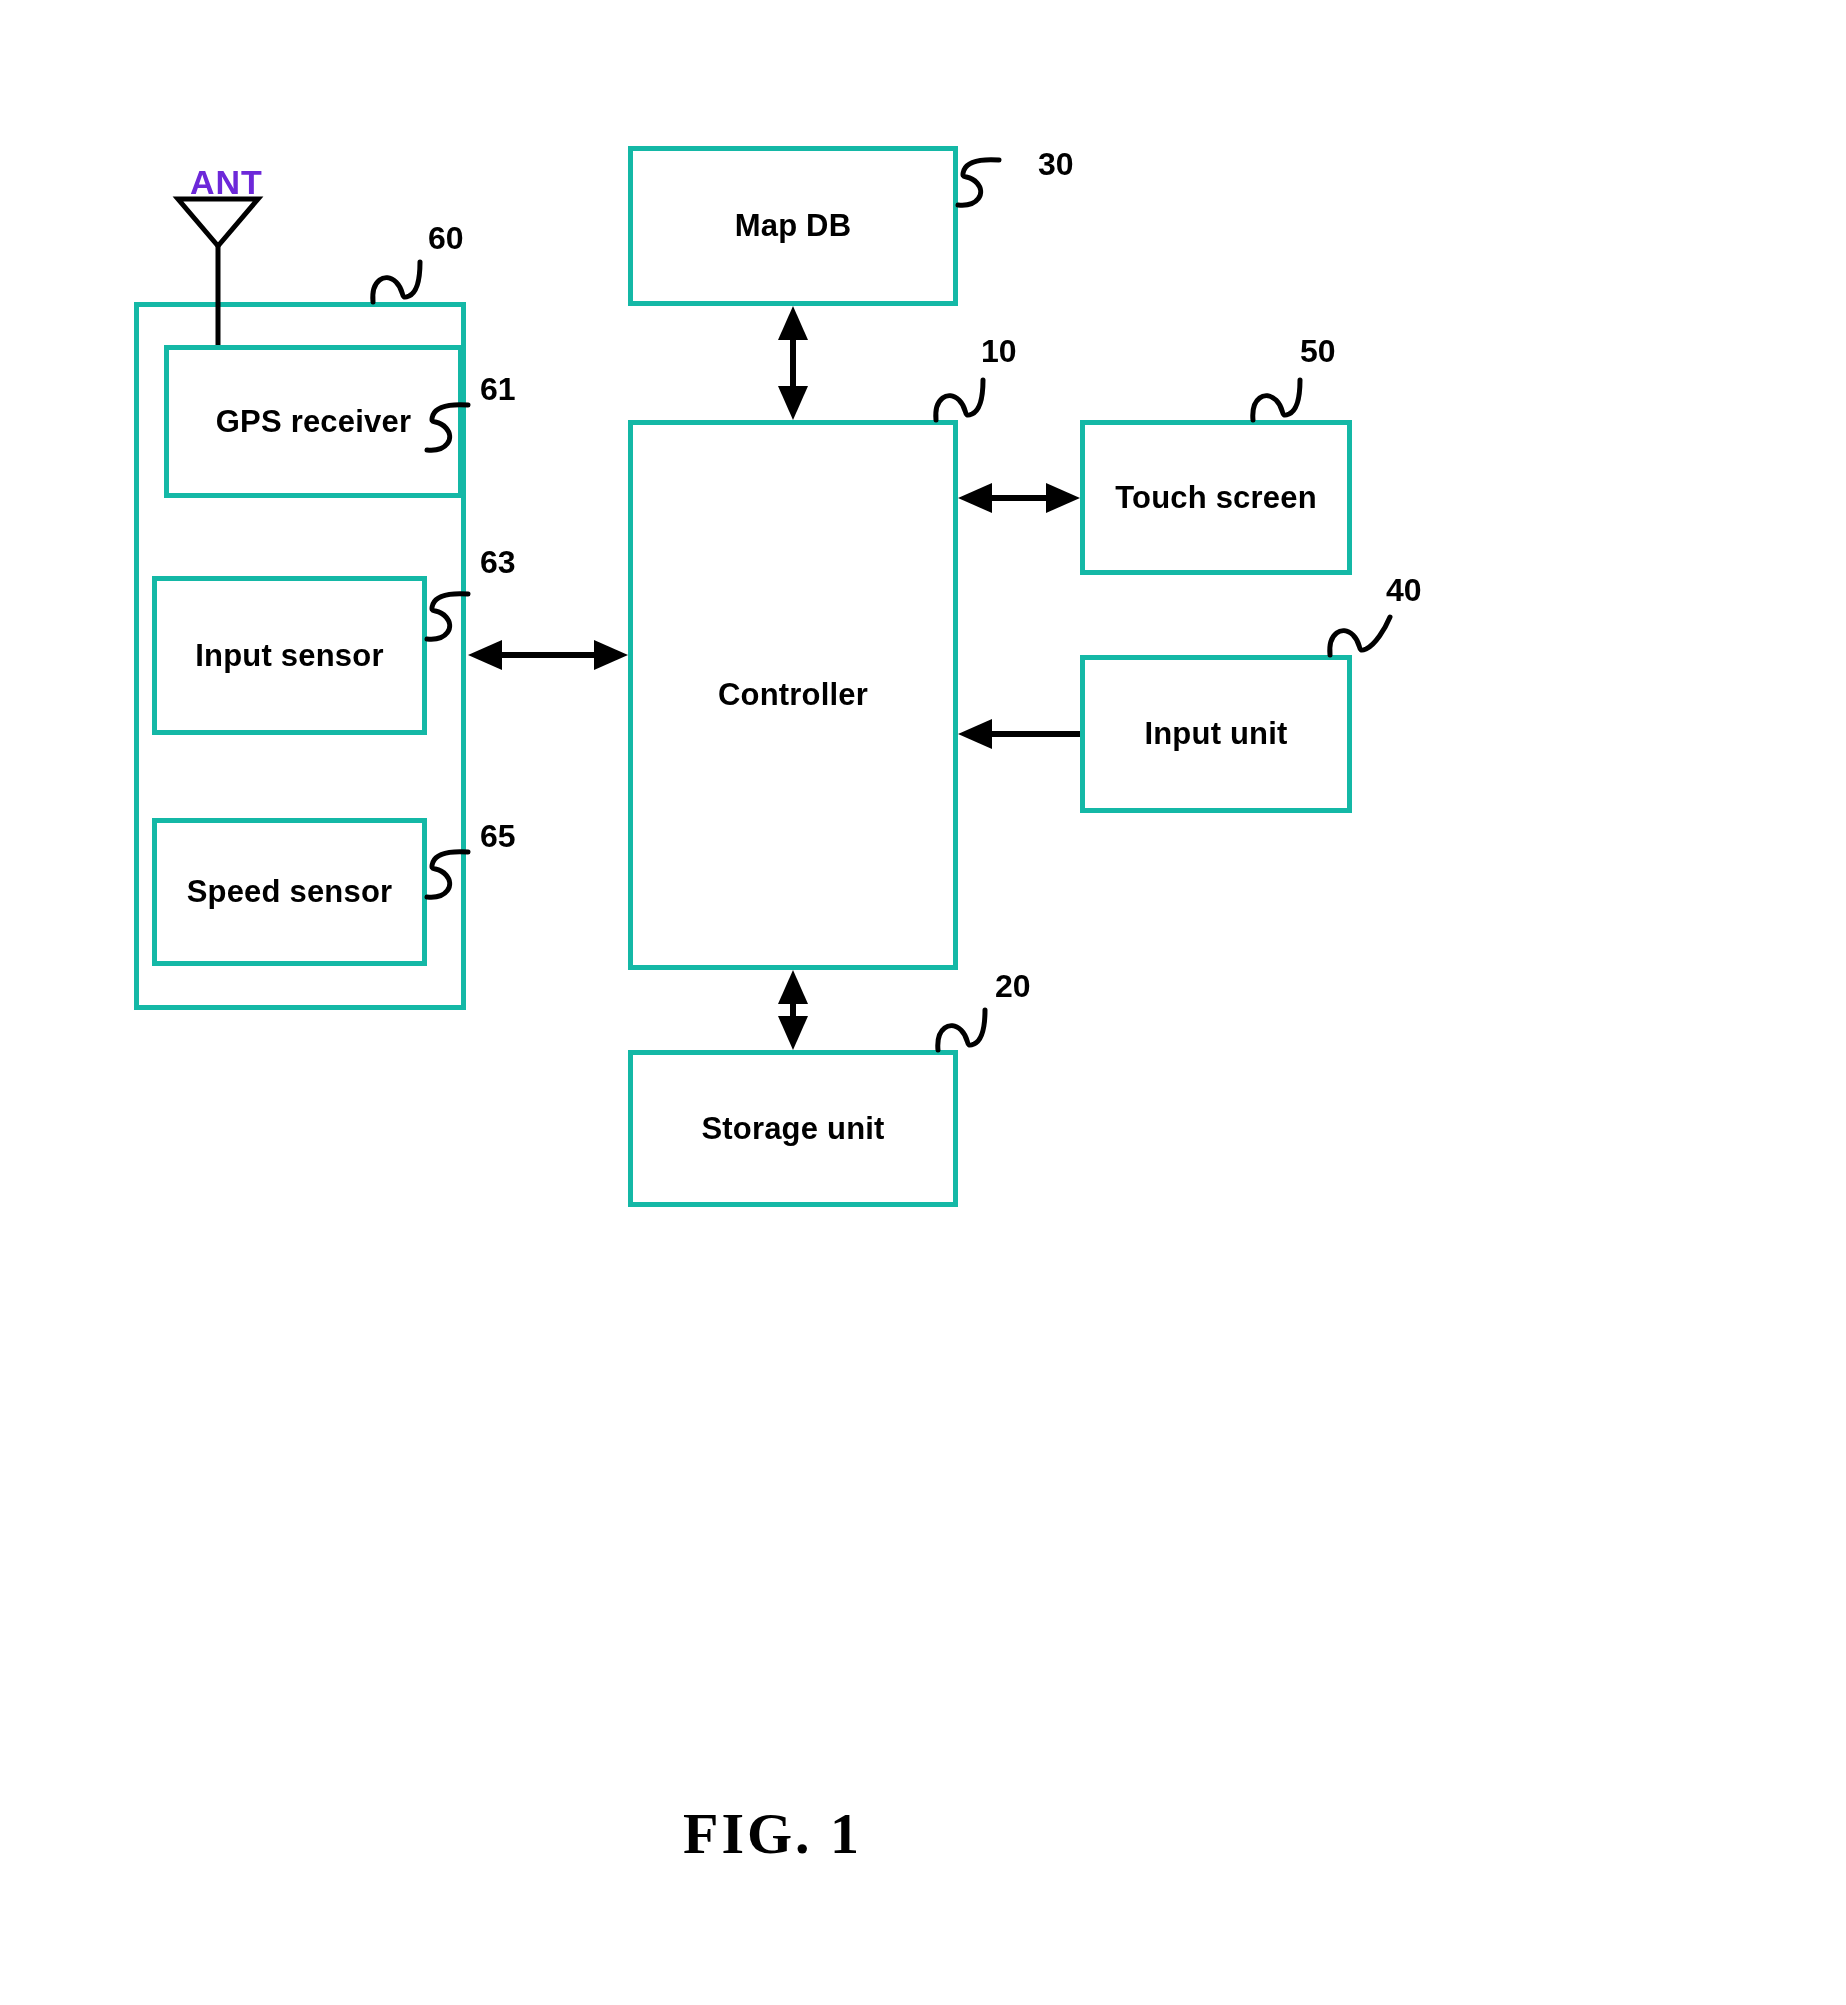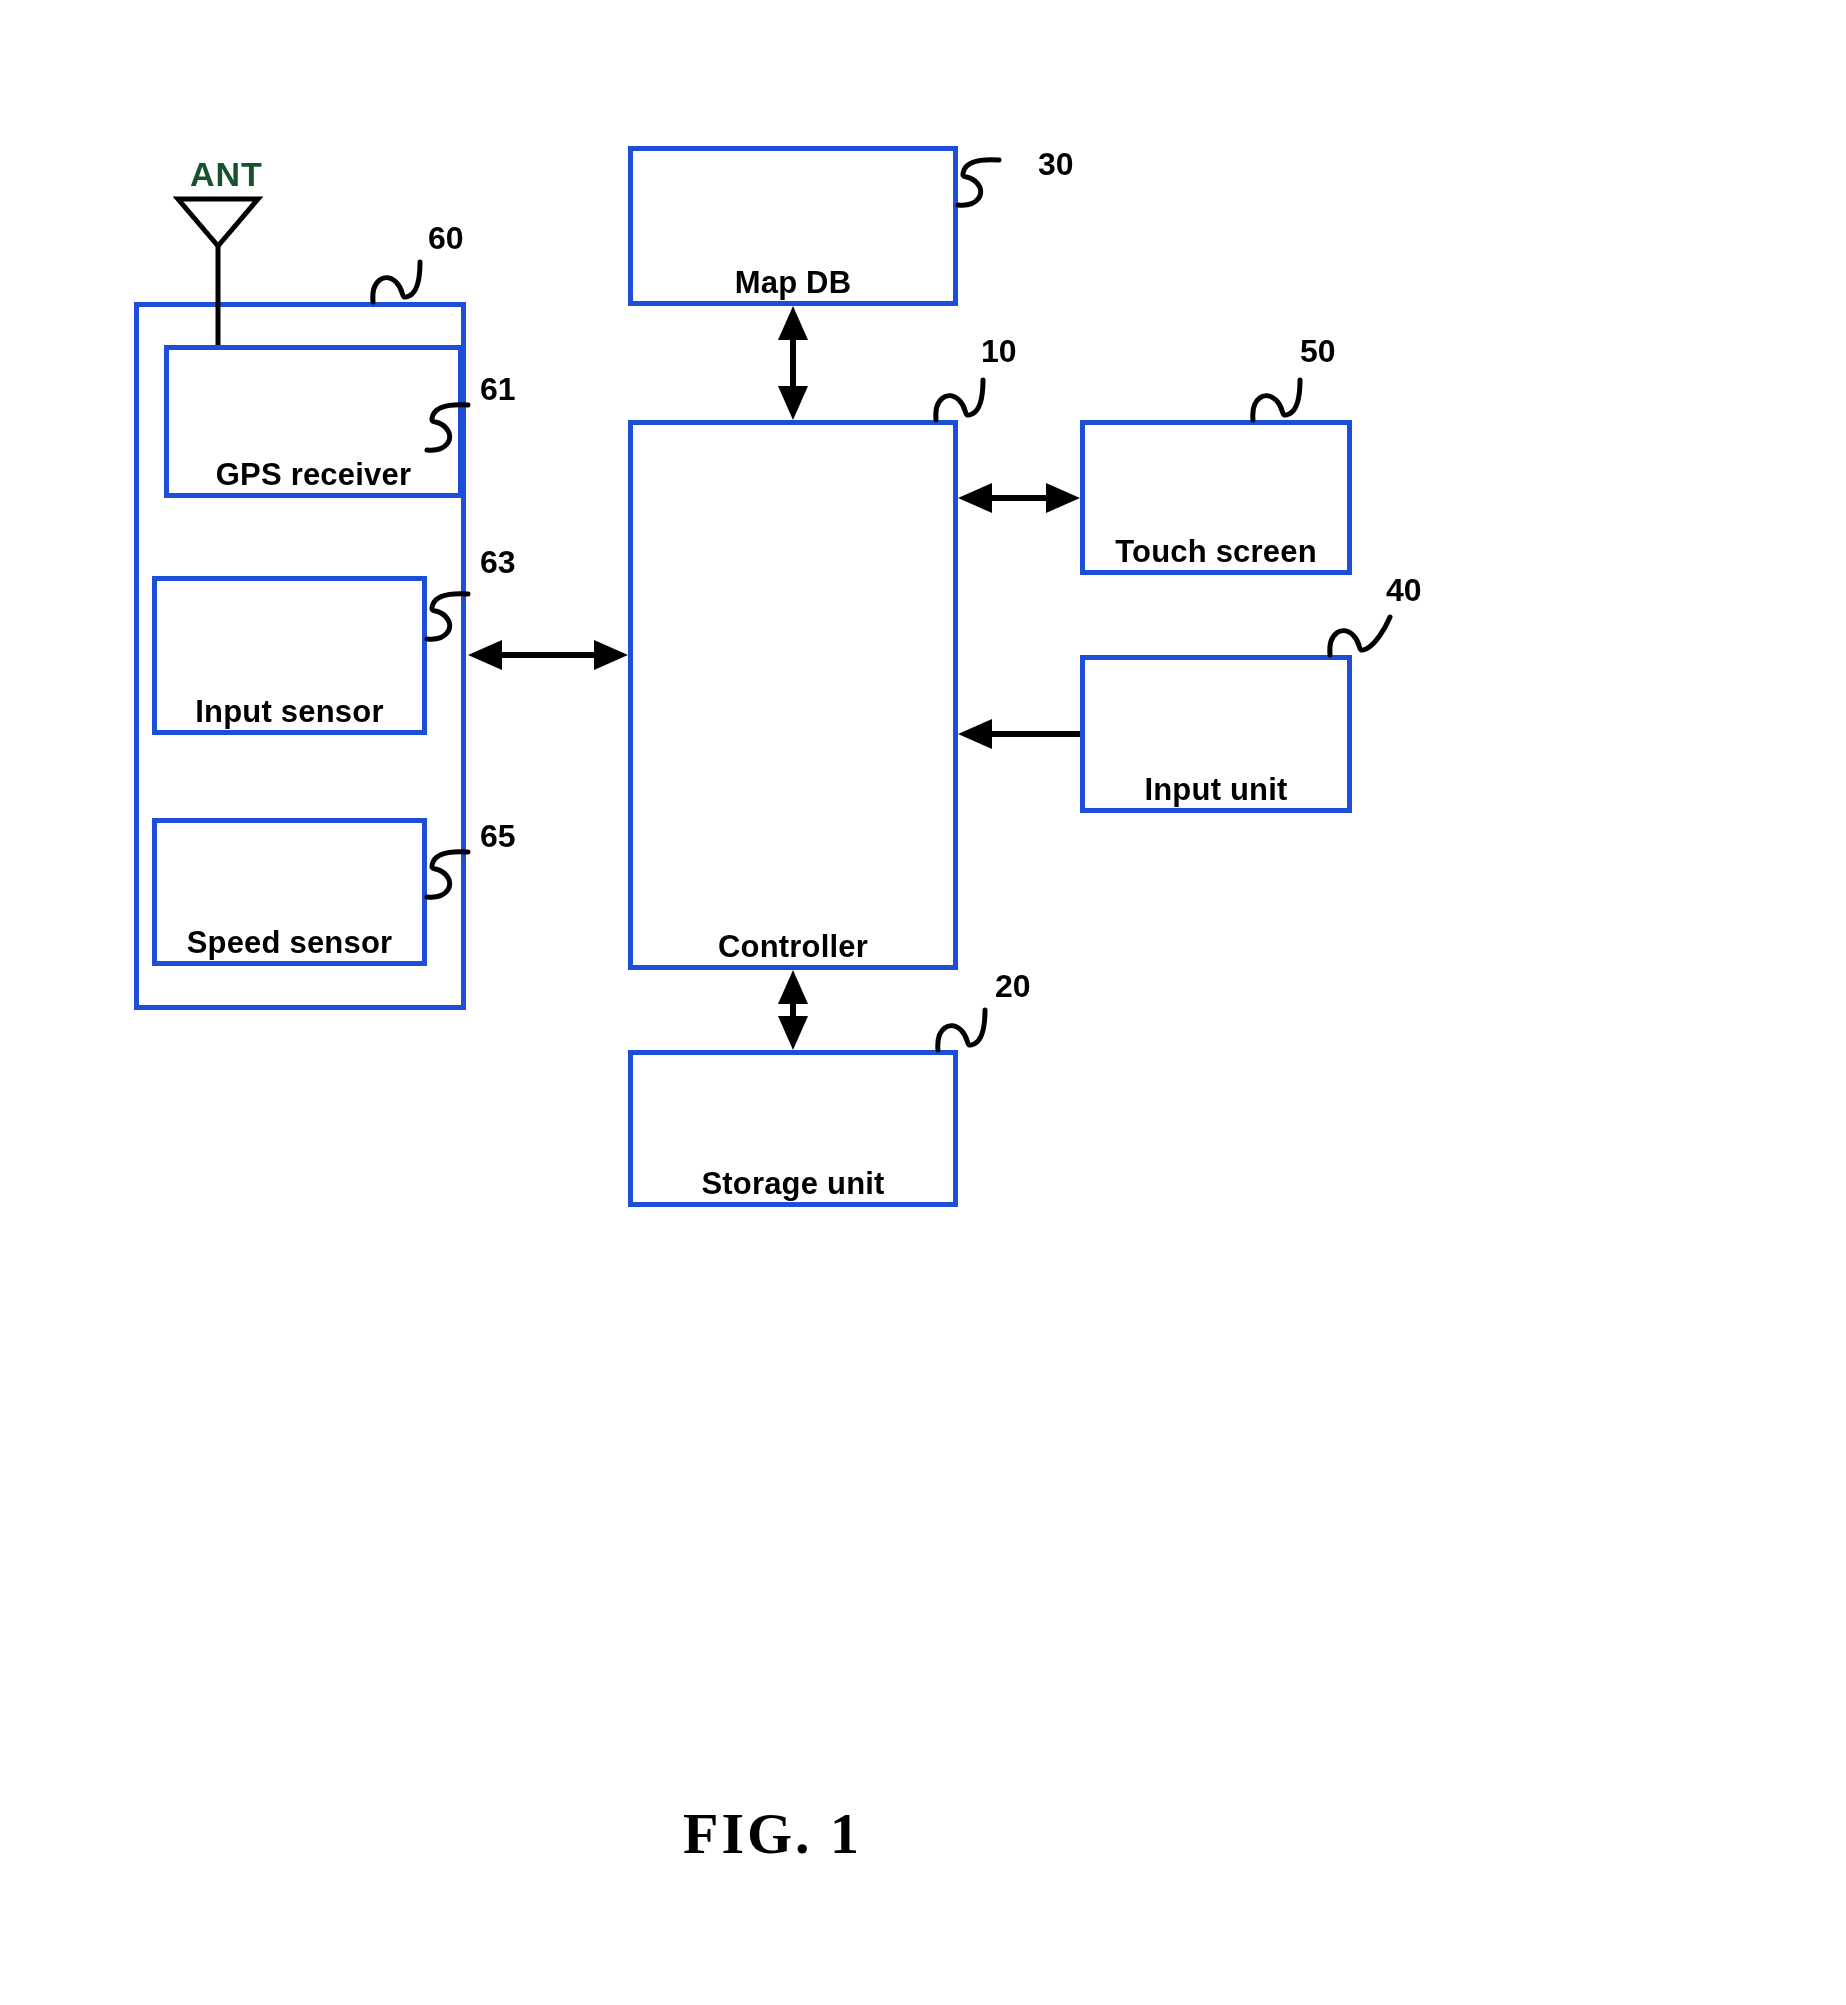--- a/index.html
+++ b/index.html
@@ -16,25 +16,25 @@
   }
   #figure-root {
     position: absolute;
     left: 0;
     top: 0;
     width: 1846px;
     height: 2005px;
   }
   .box {
     position: absolute;
-    border: 5px solid #1d4ed8;
+    border: 5px solid #14b8a6;
     background: #ffffff;
     box-sizing: border-box;
     display: flex;
-    align-items: flex-end;
+    align-items: center;
     justify-content: center;
   }
   .box-label {
     font-family: "Liberation Sans", sans-serif;
     font-size: 31px;
     font-weight: bold;
     color: #000000;
     letter-spacing: 0.2px;
     text-align: center;
     line-height: 1.15;
@@ -45,22 +45,23 @@
     font-size: 32px;
     font-weight: bold;
     color: #000000;
     white-space: nowrap;
   }
   .ant-label {
     position: absolute;
     font-family: "Liberation Sans", sans-serif;
     font-size: 34px;
     font-weight: bold;
-    color: #14532d;
+    color: #6d28d9;
     letter-spacing: 1px;
+    margin-top: 8px;
   }
   .fig-caption {
     position: absolute;
     font-family: Liberation Serif, serif;
     font-size: 58px;
     font-weight: bold;
     color: #000000;
     letter-spacing: 3px;
     white-space: nowrap;
   }

